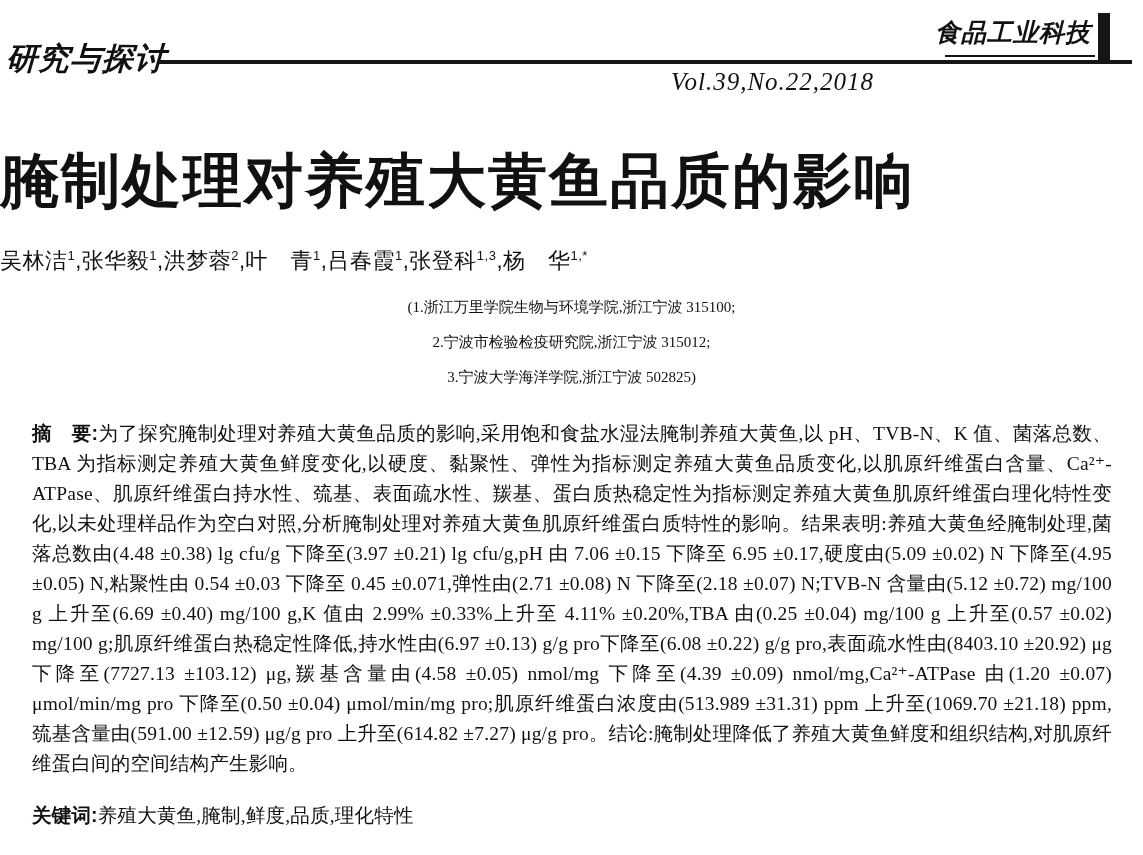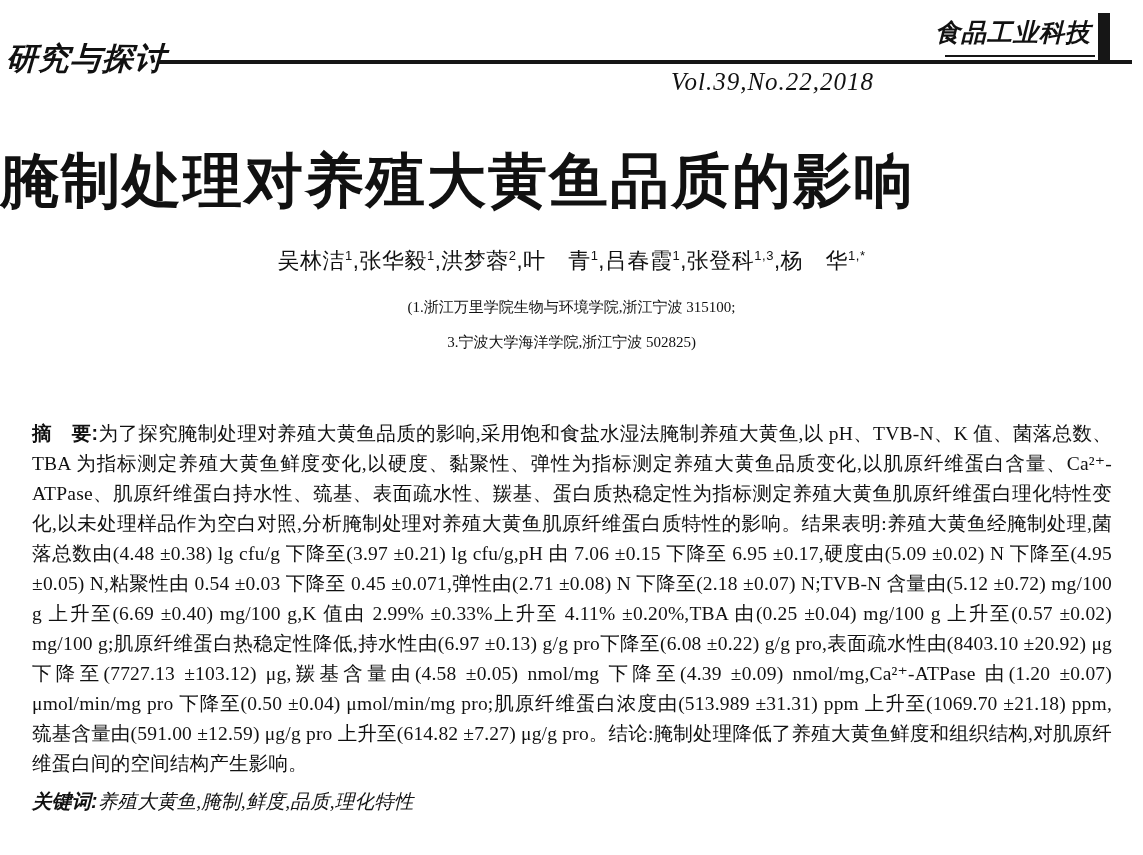--- a/index.html
+++ b/index.html
@@ -48,21 +48,20 @@
 
   
   .article-title {
     position: absolute; top: 142px; left: 0; width: 100%;
     text-align: left;
     font-weight: bold; font-size: 59px; letter-spacing: 2px;
     white-space: nowrap;
   }
   .authors-line {
     position: absolute; top: 246px; left: 0; width: 100%;
-    text-align: center;
     font-family: "Liberation Sans", "DejaVu Sans", sans-serif;
     font-size: 22px; letter-spacing: 0.5px;
     white-space: nowrap;
   }
   .authors-line sup { font-size: 13px; }
   .affiliations {
     position: absolute; top: 290px; left: 0; width: 100%;
     text-align: center;
     font-size: 15px; line-height: 35px;
   }
@@ -74,43 +73,43 @@
   .abstract-para {
     font-size: 19.5px; line-height: 30px;
     text-align: justify;
     letter-spacing: 0.2px;
   }
   .abstract-label, .keywords-label {
     font-family: "Liberation Sans", "DejaVu Sans", sans-serif;
     font-weight: bold;
   }
   .keywords-para {
-    margin-top: 7px;
+    margin-top: 21px;
     font-size: 19.5px; line-height: 30px;
     letter-spacing: 0.2px;
-    font-style: italic;
   }
 </style>
 </head>
 <body>
 
 <div class="page">
 
   <div class="section-label">研究与探讨</div>
   <div class="header-rule"></div>
   <div class="journal-name">食品工业科技</div>
   <div class="journal-underline"></div>
   <div class="journal-bar"></div>
   <div class="volume-info">Vol.39,No.22,2018</div>
 
   <h1 class="article-title">腌制处理对养殖大黄鱼品质的影响</h1>
   <div class="authors-line"><span>吴林洁<sup>1</sup></span>,<span>张华毅<sup>1</sup></span>,<span>洪梦蓉<sup>2</sup></span>,<span>叶　青<sup>1</sup></span>,<span>吕春霞<sup>1</sup></span>,<span>张登科<sup>1,3</sup></span>,<span>杨　华<sup>1,*</sup></span></div>
 
   <div class="affiliations">
     <div>(1.浙江万里学院生物与环境学院,浙江宁波 315100;</div>
+    <div>2.宁波市检验检疫研究院,浙江宁波 315012;</div>
     <div>3.宁波大学海洋学院,浙江宁波 502825)</div>
   </div>
 
   <div class="body-block">
     <p class="abstract-para"><span class="abstract-label">摘　要:</span><span>为了探究腌制处理对养殖大黄鱼品质的影响,采用饱和食盐水湿法腌制养殖大黄鱼,以 pH、TVB-N、K 值、菌落总数、TBA 为指标测定养殖大黄鱼鲜度变化,以硬度、黏聚性、弹性为指标测定养殖大黄鱼品质变化,以肌原纤维蛋白含量、Ca²⁺-ATPase、肌原纤维蛋白持水性、巯基、表面疏水性、羰基、蛋白质热稳定性为指标测定养殖大黄鱼肌原纤维蛋白理化特性变化,以未处理样品作为空白对照,分析腌制处理对养殖大黄鱼肌原纤维蛋白质特性的影响。结果表明:养殖大黄鱼经腌制处理,菌落总数由(4.48 ±0.38) lg cfu/g 下降至(3.97 ±0.21) lg cfu/g,pH 由 7.06 ±0.15 下降至 6.95 ±0.17,硬度由(5.09 ±0.02) N 下降至(4.95 ±0.05) N,粘聚性由 0.54 ±0.03 下降至 0.45 ±0.071,弹性由(2.71 ±0.08) N 下降至(2.18 ±0.07) N;TVB-N 含量由(5.12 ±0.72) mg/100 g 上升至(6.69 ±0.40) mg/100 g,K 值由 2.99% ±0.33%上升至 4.11% ±0.20%,TBA 由(0.25 ±0.04) mg/100 g 上升至(0.57 ±0.02) mg/100 g;肌原纤维蛋白热稳定性降低,持水性由(6.97 ±0.13) g/g pro下降至(6.08 ±0.22) g/g pro,表面疏水性由(8403.10 ±20.92) μg 下降至(7727.13 ±103.12) μg,羰基含量由(4.58 ±0.05) nmol/mg 下降至(4.39 ±0.09) nmol/mg,Ca²⁺-ATPase 由(1.20 ±0.07) μmol/min/mg pro 下降至(0.50 ±0.04) μmol/min/mg pro;肌原纤维蛋白浓度由(513.989 ±31.31) ppm 上升至(1069.70 ±21.18) ppm,巯基含量由(591.00 ±12.59) μg/g pro 上升至(614.82 ±7.27) μg/g pro。结论:腌制处理降低了养殖大黄鱼鲜度和组织结构,对肌原纤维蛋白间的空间结构产生影响。</span></p>
     <p class="keywords-para"><span class="keywords-label">关键词:</span><span>养殖大黄鱼,腌制,鲜度,品质,理化特性</span></p>
   </div>
 
 </div>
 

